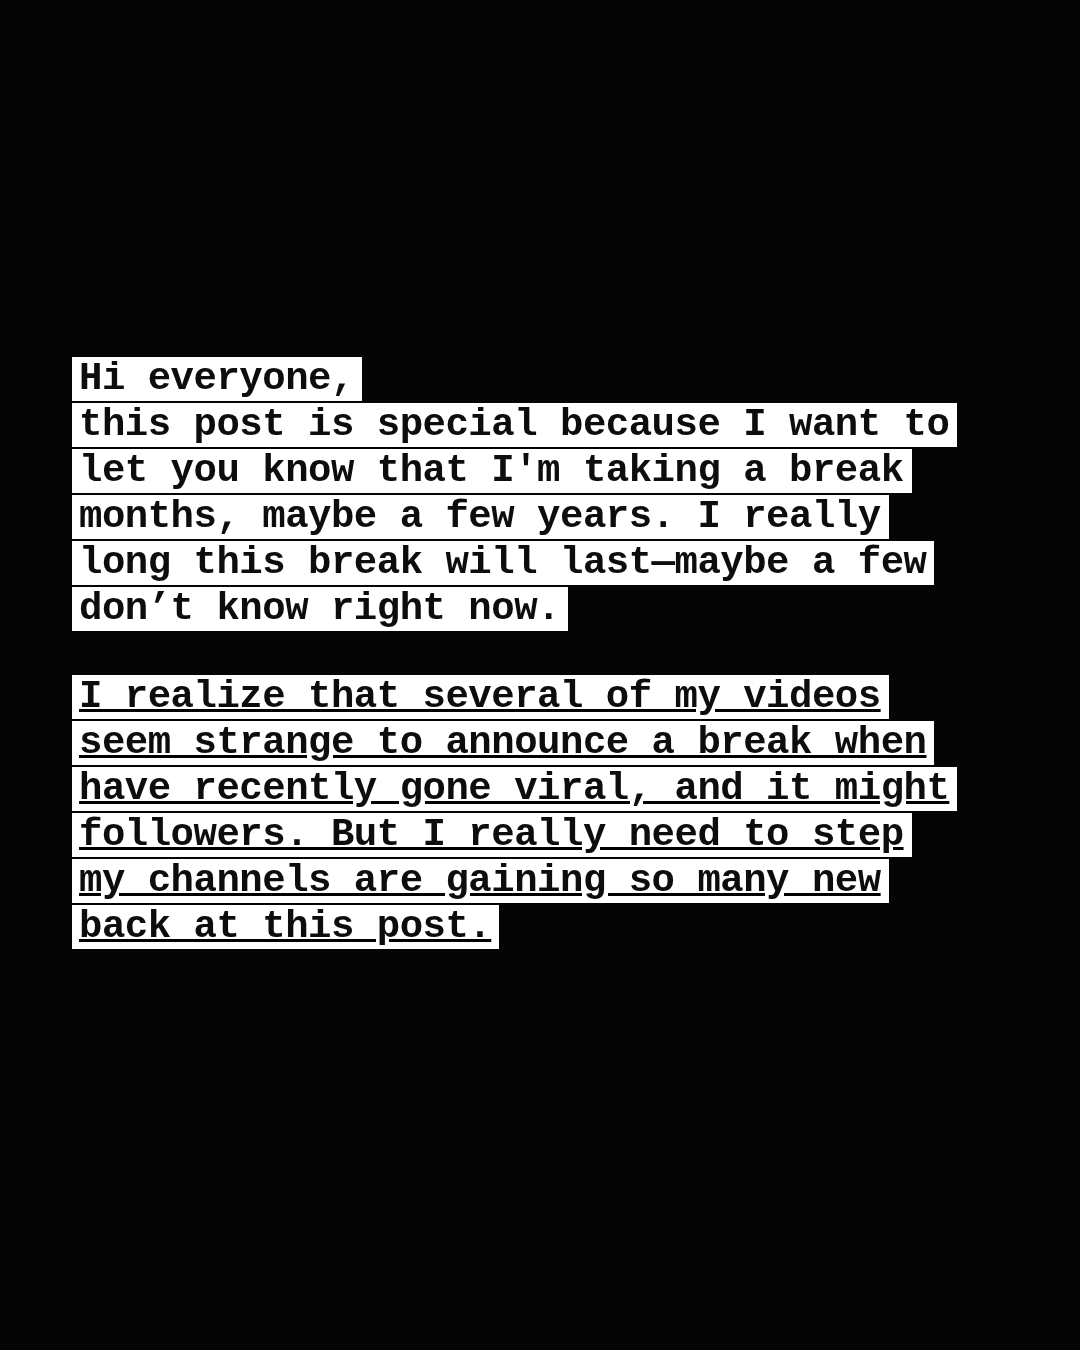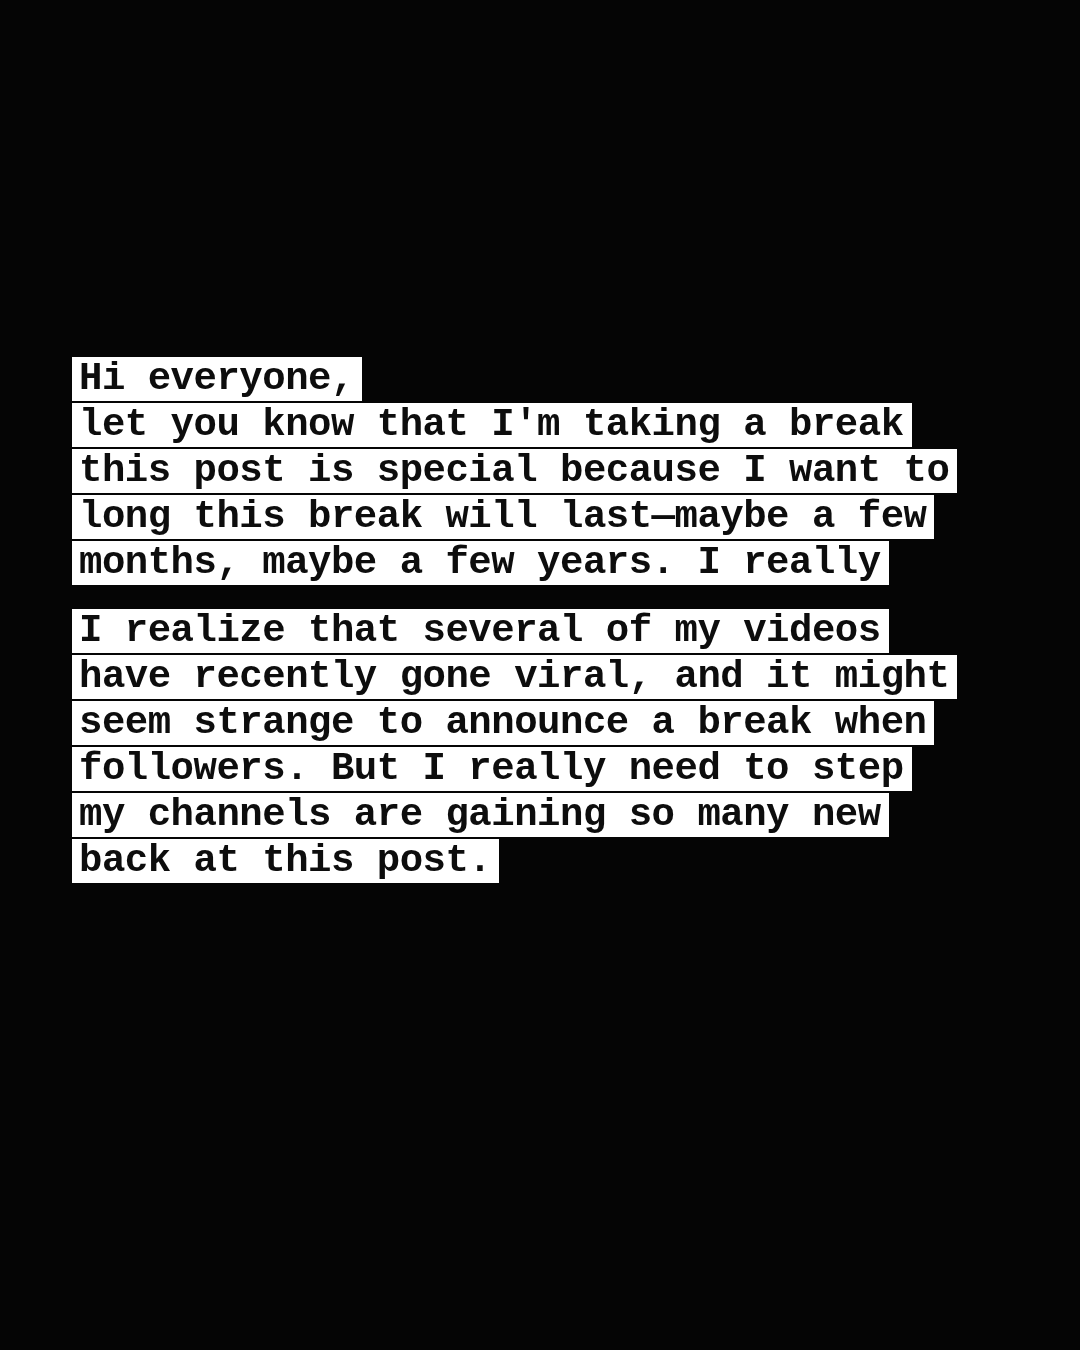--- a/index.html
+++ b/index.html
@@ -25,21 +25,22 @@
     height: 1350px;
     background: var(--background);
     padding-left: 34px;
   }
   .text-block {
     position: absolute;
     left: 72px;
     top: 357px;
   }
   .paragraph + .paragraph {
-    margin-top: 24px;
+    margin-top: 44px;
+    text-decoration: underline;
   }
   .line {
     display: table; 
     background: var(--highlight);
     color: var(--text);
     font-family: "Liberation Mono", monospace;
     font-weight: 700;
     font-size: 39px;
     line-height: 44px;
     padding: 0 8px 0 7px;
@@ -49,29 +50,30 @@
   }
 </style>
 </head>
 <body>
 
 <div class="story-canvas">
   <div class="text-block">
 
     <div class="paragraph">
       <div class="line">Hi everyone,</div>
+      <div class="line">this post is special because I want to</div>
       <div class="line">let you know that I'm taking a break</div>
-      <div class="line">this post is special because I want to</div>
+      <div class="line">months, maybe a few years. I really</div>
       <div class="line">long this break will last—maybe a few</div>
-      <div class="line">months, maybe a few years. I really</div>
+      <div class="line">don’t know right now.</div>
     </div>
 
     <div class="paragraph">
       <div class="line">I realize that several of my videos</div>
+      <div class="line">seem strange to announce a break when</div>
       <div class="line">have recently gone viral, and it might</div>
-      <div class="line">seem strange to announce a break when</div>
       <div class="line">followers. But I really need to step</div>
       <div class="line">my channels are gaining so many new</div>
       <div class="line">back at this post.</div>
     </div>
 
   </div>
 </div>
 
 </body></html>

